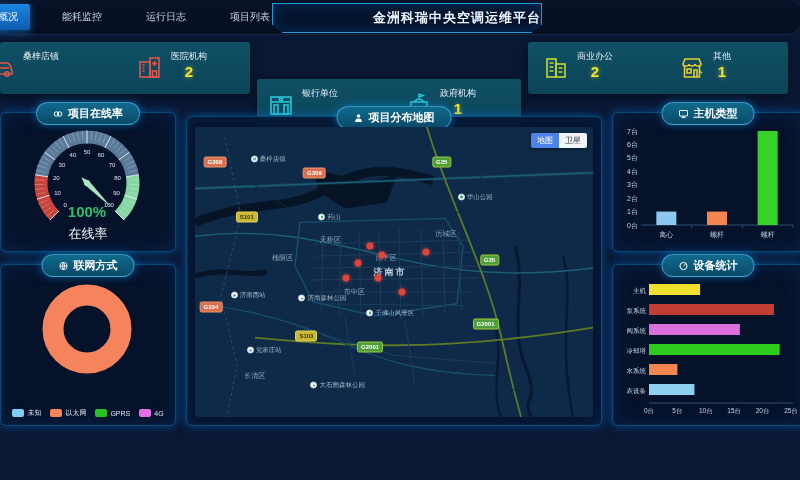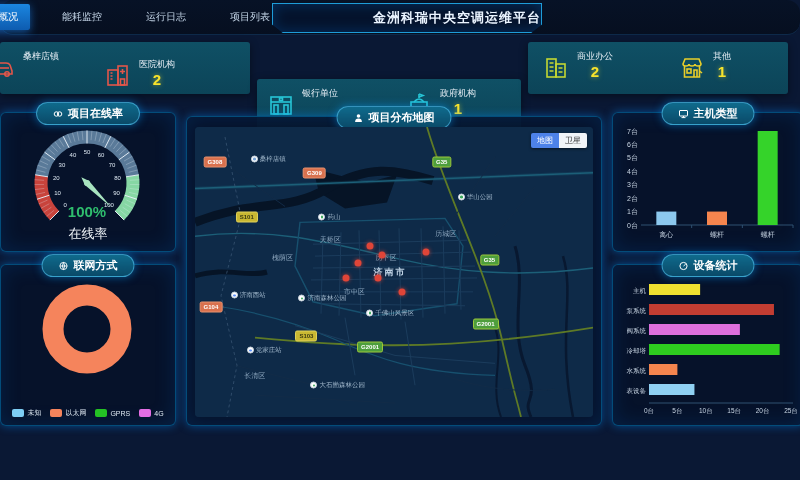--- a/index.html
+++ b/index.html
@@ -108,21 +108,21 @@
       <path d="M4 17 L6 11 Q7 9 10 9 L18 9 Q21 9 22 11 L24 17 L24 20 L4 20 Z"></path>
       <circle cx="9" cy="20" r="2.2"></circle>
         <circle cx="19" cy="20" r="2.2"></circle>
       <path d="M7 14 L21 14"></path>
     </svg>
     <div class="stat-text">
       <div class="stat-label">桑梓店镇</div>
       <div class="stat-value"></div>
     </div>
   </div>
-  <div class="stat" style="left:104px;margin-top:8px;">
+  <div class="stat" style="left:136px;">
     <svg viewBox="0 0 28 28" fill="none" stroke="#E3564A" stroke-width="1.6">
       <rect x="4" y="8" width="10" height="15"></rect>
       <rect x="14" y="4" width="9" height="19"></rect>
       <path d="M18.5 7 L18.5 12 M16 9.5 L21 9.5"></path>
       <path d="M6.5 11 L8.5 11 M6.5 14 L8.5 14 M6.5 17 L8.5 17"></path>
       <rect x="16.5" y="17" width="4" height="6"></rect>
     </svg>
     <div class="stat-text">
       <div class="stat-label">医院机构</div>
       <div class="stat-value">2</div>

